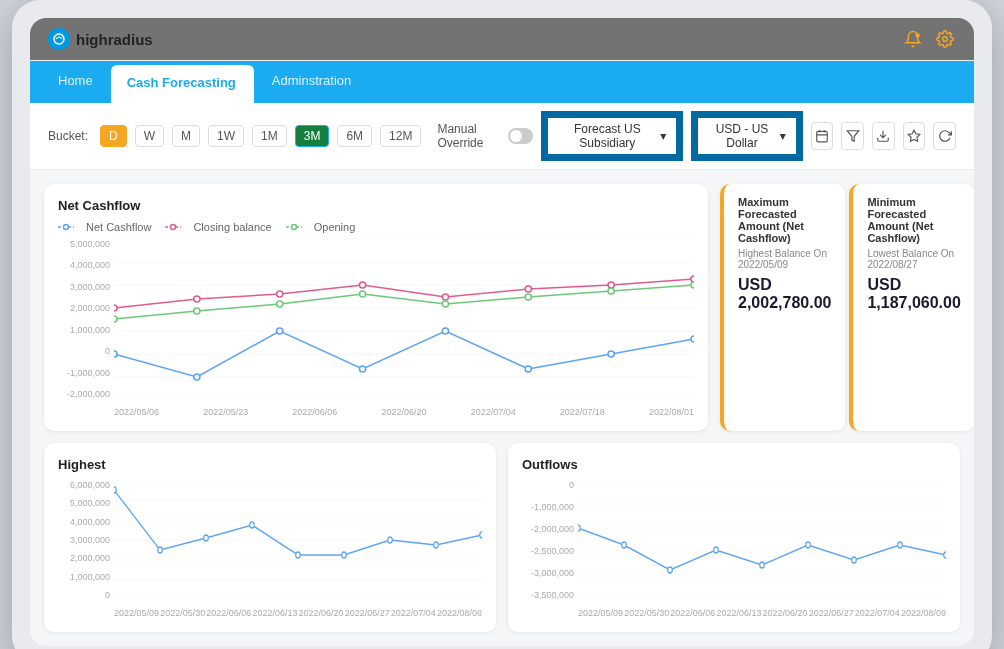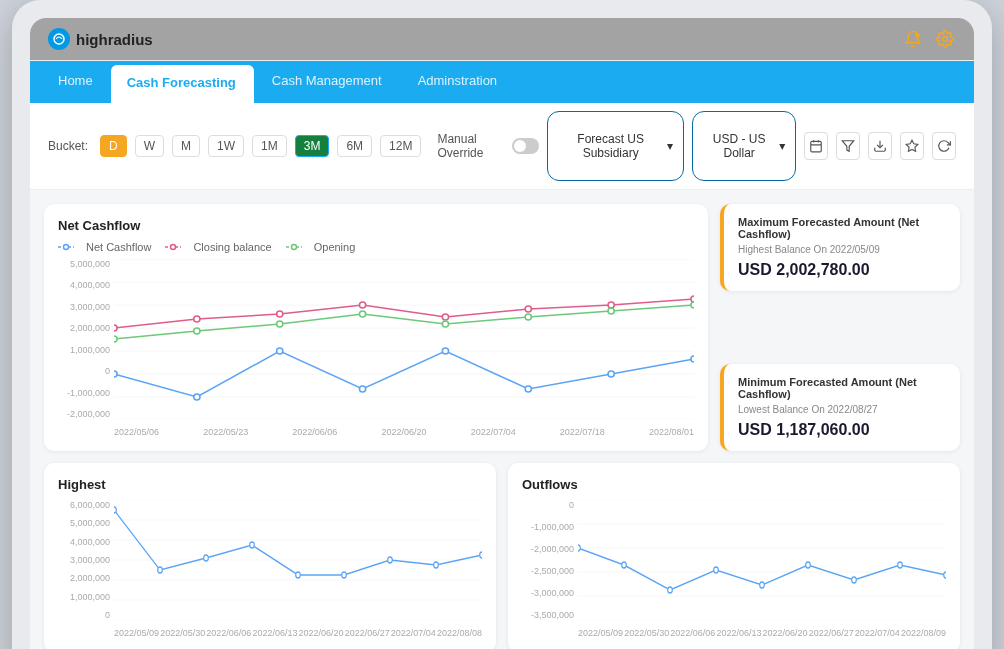--- a/index.html
+++ b/index.html
@@ -19,21 +19,21 @@
       width: 980px;
     }
     .app-window {
       background: #f5f6f8;
       border-radius: 16px;
       overflow: hidden;
       width: 100%;
     }
     
     .top-bar {
-      background: #a3a3a3;
+      background: #737373;
       padding: 10px 18px;
       display: flex;
       align-items: center;
       justify-content: space-between;
       border-bottom: 1px solid #eee;
     }
     .logo {
       display: flex;
       align-items: center;
       gap: 6px;
@@ -98,21 +98,21 @@
     .toolbar-spacer { flex: 1; }
     .manual-override { display: flex; align-items: center; font-size: 12px; color: #555; }
     .toggle-pill {
       width: 32px; height: 16px; background: #ccc; border-radius: 8px; position: relative; cursor: pointer;
     }
     .toggle-pill::after {
       content: ''; width: 12px; height: 12px; background: #fff; border-radius: 50%;
       position: absolute; top: 2px; left: 2px; transition: 0.2s;
     }
     .dropdown-btn {
-      padding: 20px 10px; border: 1px solid #0369a1; border-radius: 12px;
+      padding: 4px 10px; border: 7px solid #0369a1; border-radius: 0;
       font-size: 12px; background: #fff; cursor: pointer; display: flex; align-items: center; gap: 4px;
       color: #333;
     }
     .toolbar-icon-btn {
       width: 28px; height: 28px; border: 1px solid #ddd; border-radius: 4px;
       display: flex; align-items: center; justify-content: center; cursor: pointer; background: #fff;
       font-size: 13px; color: #555;
     }
     
     .main-content {
@@ -142,23 +142,22 @@
     .chart-legend {
       display: flex; gap: 14px; margin-bottom: 6px; font-size: 11px; color: #666;
     }
     .legend-item { display: flex; align-items: center; gap: 4px; }
     svg.chart { width: 100%; height: 100%; }
     
     .stats-column {
       grid-column: 2;
       grid-row: 1;
       display: flex;
-      flex-direction: column;
-      gap: 17px;
-      justify-content: space-between;
+      flex-direction: row;
+      gap: 4px;
     }
     .stat-card {
       background: #fff;
       border-radius: 10px;
       padding: 12px 14px;
       box-shadow: 0 1px 4px rgba(0,0,0,0.07);
       border-left: 4px solid #f5a623;
     }
     .stat-label { font-size: 11px; font-weight: 600; color: #333; margin-bottom: 4px; }
     .stat-sub { font-size: 10px; color: #888; margin-bottom: 6px; }
@@ -201,21 +200,20 @@
             <circle cx="12" cy="12" r="3"></circle>
             <path d="M19.4 15a1.65 1.65 0 0 0 .33 1.82l.06.06a2 2 0 0 1-2.83 2.83l-.06-.06a1.65 1.65 0 0 0-1.82-.33 1.65 1.65 0 0 0-1 1.51V21a2 2 0 0 1-4 0v-.09A1.65 1.65 0 0 0 9 19.4a1.65 1.65 0 0 0-1.82.33l-.06.06a2 2 0 0 1-2.83-2.83l.06-.06A1.65 1.65 0 0 0 4.68 15a1.65 1.65 0 0 0-1.51-1H3a2 2 0 0 1 0-4h.09A1.65 1.65 0 0 0 4.6 9a1.65 1.65 0 0 0-.33-1.82l-.06-.06a2 2 0 0 1 2.83-2.83l.06.06A1.65 1.65 0 0 0 9 4.68a1.65 1.65 0 0 0 1-1.51V3a2 2 0 0 1 4 0v.09a1.65 1.65 0 0 0 1 1.51 1.65 1.65 0 0 0 1.82-.33l.06-.06a2 2 0 0 1 2.83 2.83l-.06.06A1.65 1.65 0 0 0 19.4 9a1.65 1.65 0 0 0 1.51 1H21a2 2 0 0 1 0 4h-.09a1.65 1.65 0 0 0-1.51 1z"></path>
           </svg>
         </div>
       </div>
     </div>
 
     <div class="nav-bar">
       <div class="nav-item">Home</div>
       <div class="nav-item active">Cash Forecasting</div>
-      <div class="nav-item">Cash Management</div>
       <div class="nav-item">Adminstration</div>
     </div>
 
     <div class="toolbar">
       <span class="bucket-label">Bucket:</span>
       <button class="bucket-btn active-orange">D</button>
       <button class="bucket-btn">W</button>
       <button class="bucket-btn">M</button>
       <button class="bucket-btn">1W</button>
       <button class="bucket-btn">1M</button>

